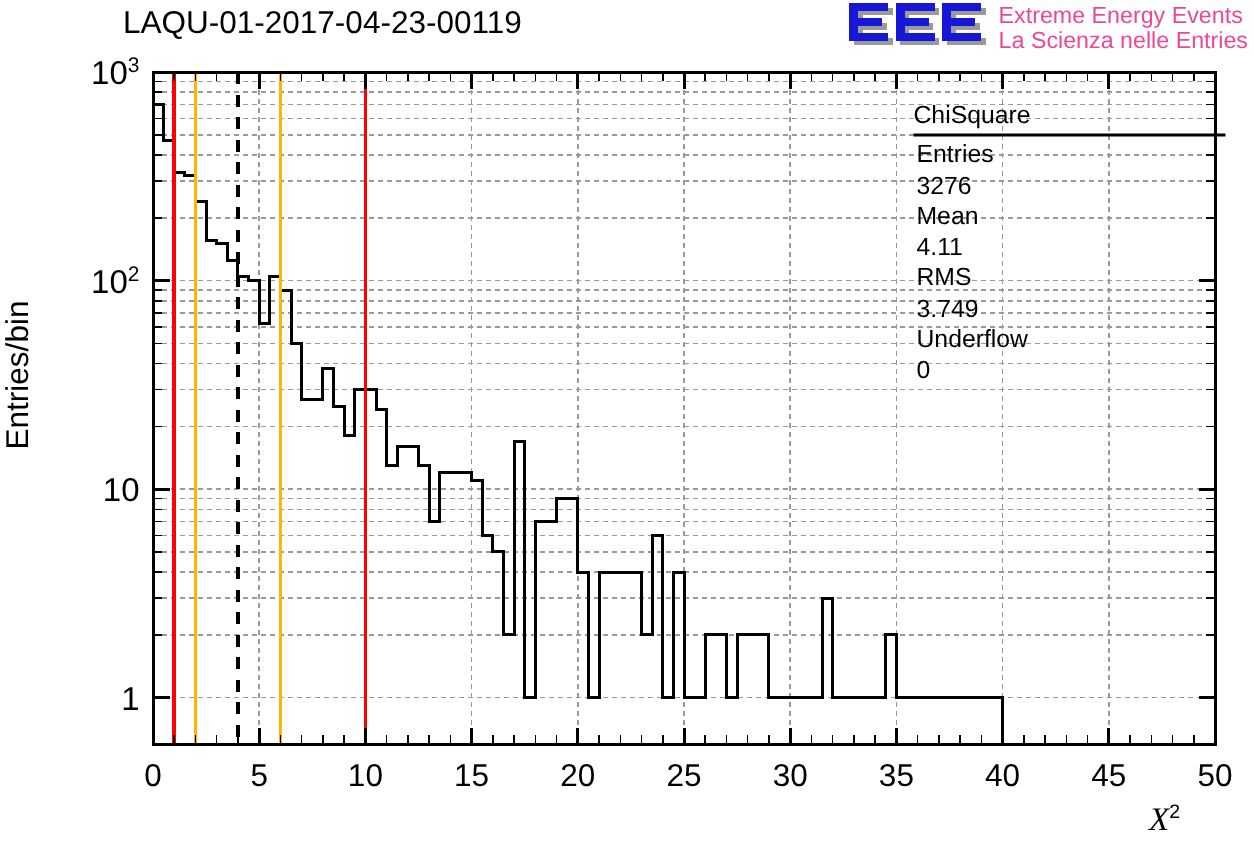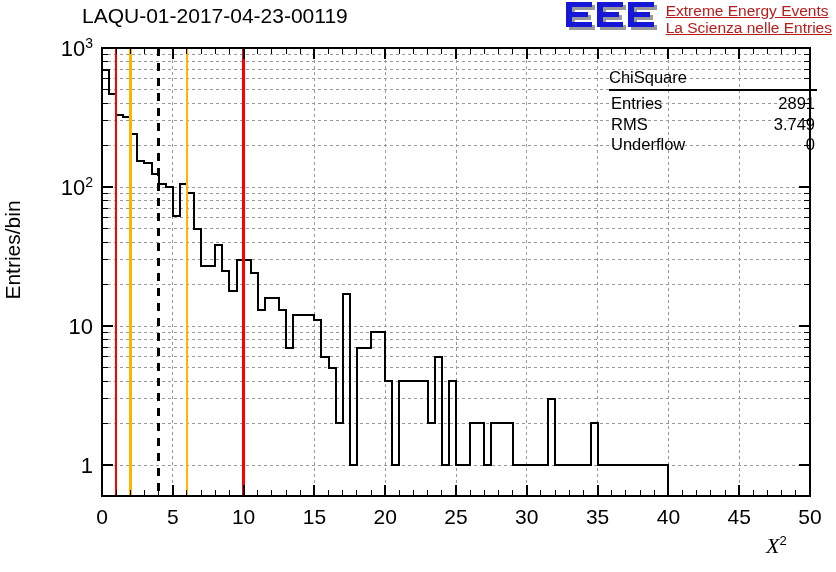--- a/index.html
+++ b/index.html
@@ -11,21 +11,21 @@
   .plot-title{
     position:absolute;left:82px;top:4px;
     font-size:21px;letter-spacing:0px;white-space:nowrap;
   }
 
   
   .logo-block{position:absolute;right:4px;top:1px;display:flex;align-items:flex-start;gap:6px;}
   .eee-mark{position:relative;width:96px;height:36px;}
   .eee-mark svg{display:block;}
   .logo-text{display:flex;flex-direction:column;justify-content:center;padding-top:1px;}
-  .logo-line{color:#b91c1c;font-size:15.5px;line-height:17px;white-space:nowrap;font-weight:normal;text-decoration:underline;}
+  .logo-line{color:#ec4899;font-size:15.5px;line-height:17px;white-space:nowrap;font-weight:normal;}
 
   
   .ytitle{
     position:absolute;left:-2px;top:0px;width:30px;height:500px;
     display:flex;align-items:center;justify-content:center;
   }
   .ytitle span{
     transform:rotate(-90deg);white-space:nowrap;font-size:21px;
   }
   .xtitle{
@@ -35,21 +35,21 @@
   }
   .xtitle sup{font-size:13px;font-style:normal;font-family:"Liberation Sans",sans-serif;}
 
   
   .stats{
     position:absolute;left:609px;top:68px;width:208px;
     font-size:16.5px;background:transparent;
   }
   .stats .st-title{text-align:left;padding-bottom:2px;}
   .stats .st-rule{height:2px;background:#000;margin:0 0 2px 0;}
-  .stats .st-row{display:flex;justify-content:space-between;line-height:20.5px;padding:0 2px;}
+  .stats .st-row{display:flex;line-height:20.5px;padding:0 2px;flex-direction:column;}
   .stats .st-key{white-space:nowrap;}
   .stats .st-val{white-space:nowrap;}
 
   svg{shape-rendering:crispEdges;}
   text{font-family:"Liberation Sans", sans-serif;}
 </style>
 </head>
 <body>
 
 <div id="root">
@@ -331,21 +331,25 @@
         <text x="93" y="56" text-anchor="end" font-size="22px" fill="#000"><tspan>10</tspan><tspan baseline-shift="super" font-size="14px">3</tspan></text>
       </g>
     </svg>
 
   <div class="stats">
     <div class="st-title">ChiSquare</div>
     <div class="st-rule"></div>
     <div id="stats-rows">
         <div class="st-row">
           <span class="st-key">Entries</span>
-          <span class="st-val">2891</span>
+          <span class="st-val">3276</span>
+        </div>
+        <div class="st-row">
+          <span class="st-key">Mean</span>
+          <span class="st-val">4.11</span>
         </div>
         <div class="st-row">
           <span class="st-key">RMS</span>
           <span class="st-val">3.749</span>
         </div>
         <div class="st-row">
           <span class="st-key">Underflow</span>
           <span class="st-val">0</span>
         </div>
       </div>

